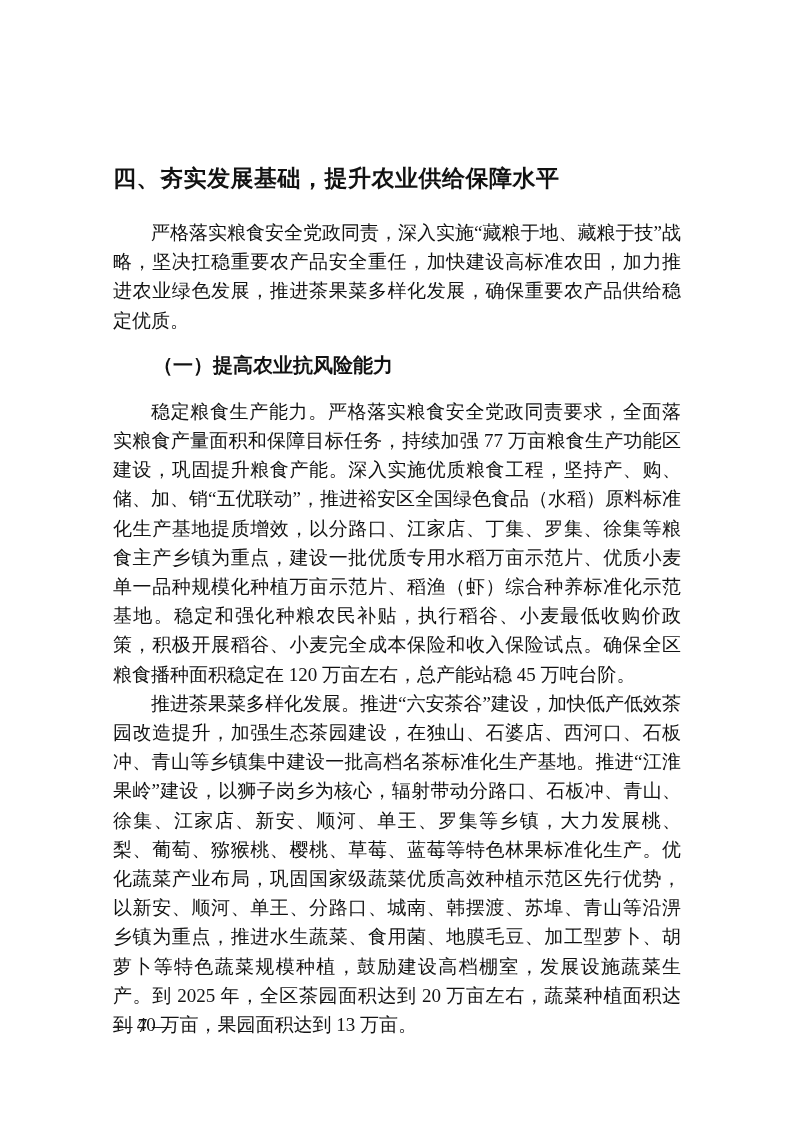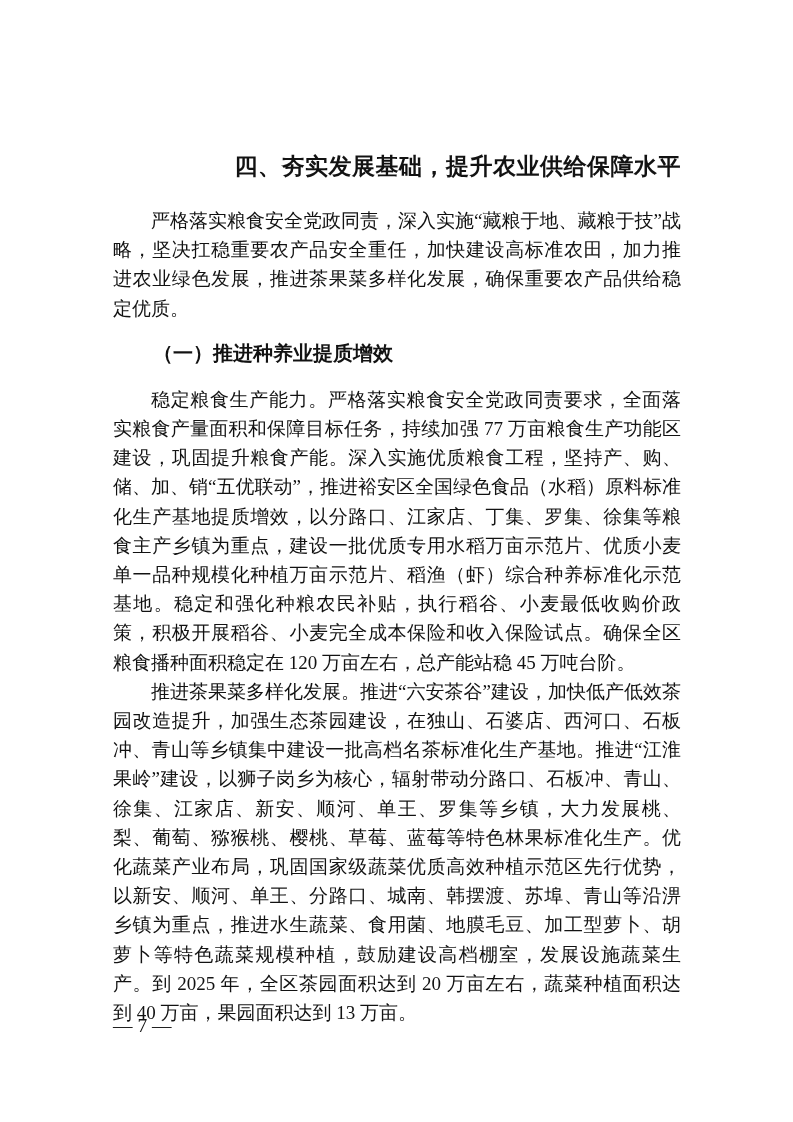--- a/index.html
+++ b/index.html
@@ -16,26 +16,26 @@
     font-family: "Liberation Serif", "DejaVu Serif", serif;
     color: #121212;
   }
   .content {
     position: absolute;
     left: 113px;
     top: 152px;
     width: 568px;
   }
   .doc-title {
-    margin: 0 0 25px 0;
+    margin: 12px 0 25px 0;
     font-family: "Liberation Sans", "DejaVu Sans", sans-serif;
     font-weight: bold;
     font-size: 23px;
     line-height: 29px;
-    text-align: right;
+    text-align: left;
     letter-spacing: 0.5px;
   }
   .para {
     margin: 0;
     font-size: 19px;
     line-height: 29.2px;
     text-align: justify;
     text-indent: 2em;
   }
   .para .lead {
@@ -59,19 +59,19 @@
   }
 </style>
 </head>
 <body>
 
 <div class="page">
   <div class="content">
     <h1 class="doc-title">四、夯实发展基础，提升农业供给保障水平</h1>
     <div>
         <p class="para"><span class="normal">严格落实粮食安全党政同责，深入实施“藏粮于地、藏粮于技”战略，坚决扛稳重要农产品安全重任，加快建设高标准农田，加力推进农业绿色发展，推进茶果菜多样化发展，确保重要农产品供给稳定优质。</span></p>
-        <h2 class="section-heading">（一）推进种养业提质增效</h2>
+        <h2 class="section-heading">（一）提高农业抗风险能力</h2>
         <p class="para"><span class="lead">稳定粮食生产能力。</span><span class="normal">严格落实粮食安全党政同责要求，全面落实粮食产量面积和保障目标任务，持续加强 77 万亩粮食生产功能区建设，巩固提升粮食产能。深入实施优质粮食工程，坚持产、购、储、加、销“五优联动”，推进裕安区全国绿色食品（水稻）原料标准化生产基地提质增效，以分路口、江家店、丁集、罗集、徐集等粮食主产乡镇为重点，建设一批优质专用水稻万亩示范片、优质小麦单一品种规模化种植万亩示范片、稻渔（虾）综合种养标准化示范基地。稳定和强化种粮农民补贴，执行稻谷、小麦最低收购价政策，积极开展稻谷、小麦完全成本保险和收入保险试点。确保全区粮食播种面积稳定在 120 万亩左右，总产能站稳 45 万吨台阶。</span></p>
         <p class="para"><span class="lead">推进茶果菜多样化发展。</span><span class="normal">推进“六安茶谷”建设，加快低产低效茶园改造提升，加强生态茶园建设，在独山、石婆店、西河口、石板冲、青山等乡镇集中建设一批高档名茶标准化生产基地。推进“江淮果岭”建设，以狮子岗乡为核心，辐射带动分路口、石板冲、青山、徐集、江家店、新安、顺河、单王、罗集等乡镇，大力发展桃、梨、葡萄、猕猴桃、樱桃、草莓、蓝莓等特色林果标准化生产。优化蔬菜产业布局，巩固国家级蔬菜优质高效种植示范区先行优势，以新安、顺河、单王、分路口、城南、韩摆渡、苏埠、青山等沿淠乡镇为重点，推进水生蔬菜、食用菌、地膜毛豆、加工型萝卜、胡萝卜等特色蔬菜规模种植，鼓励建设高档棚室，发展设施蔬菜生产。到 2025 年，全区茶园面积达到 20 万亩左右，蔬菜种植面积达到 40 万亩，果园面积达到 13 万亩。</span></p>
       </div>
   </div>
   <div class="footer-pagenum">— 7 —</div>
 </div>
 
 </body></html>

